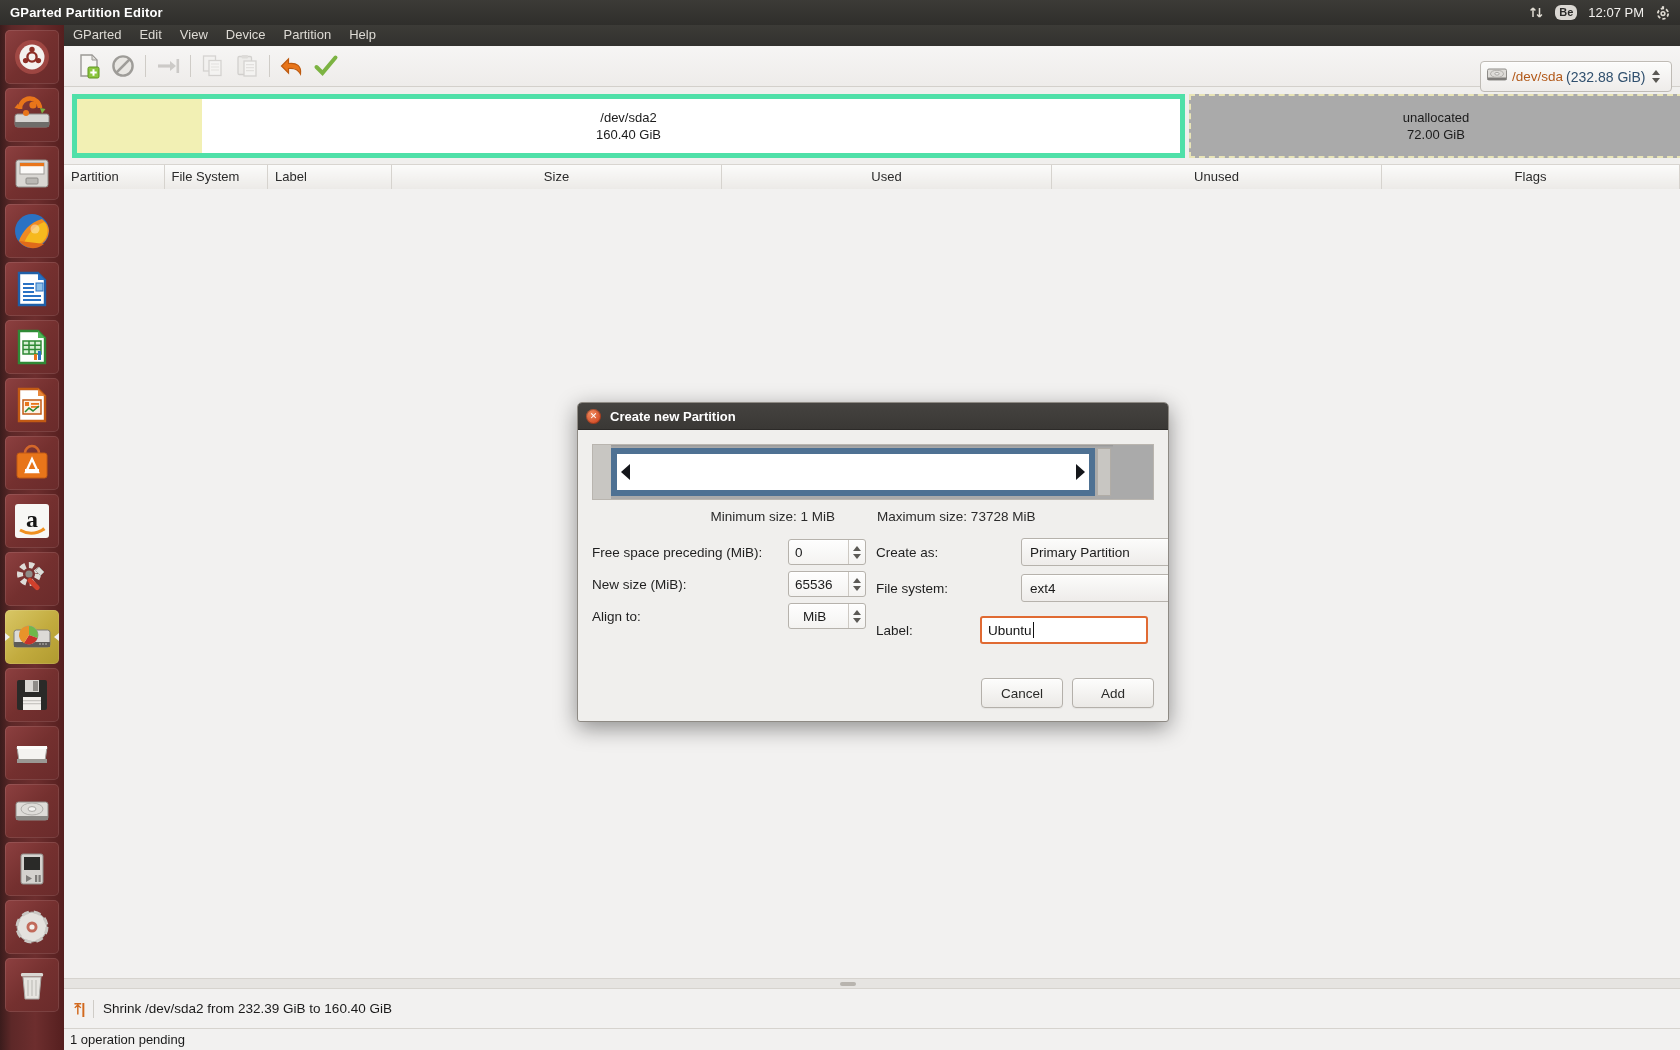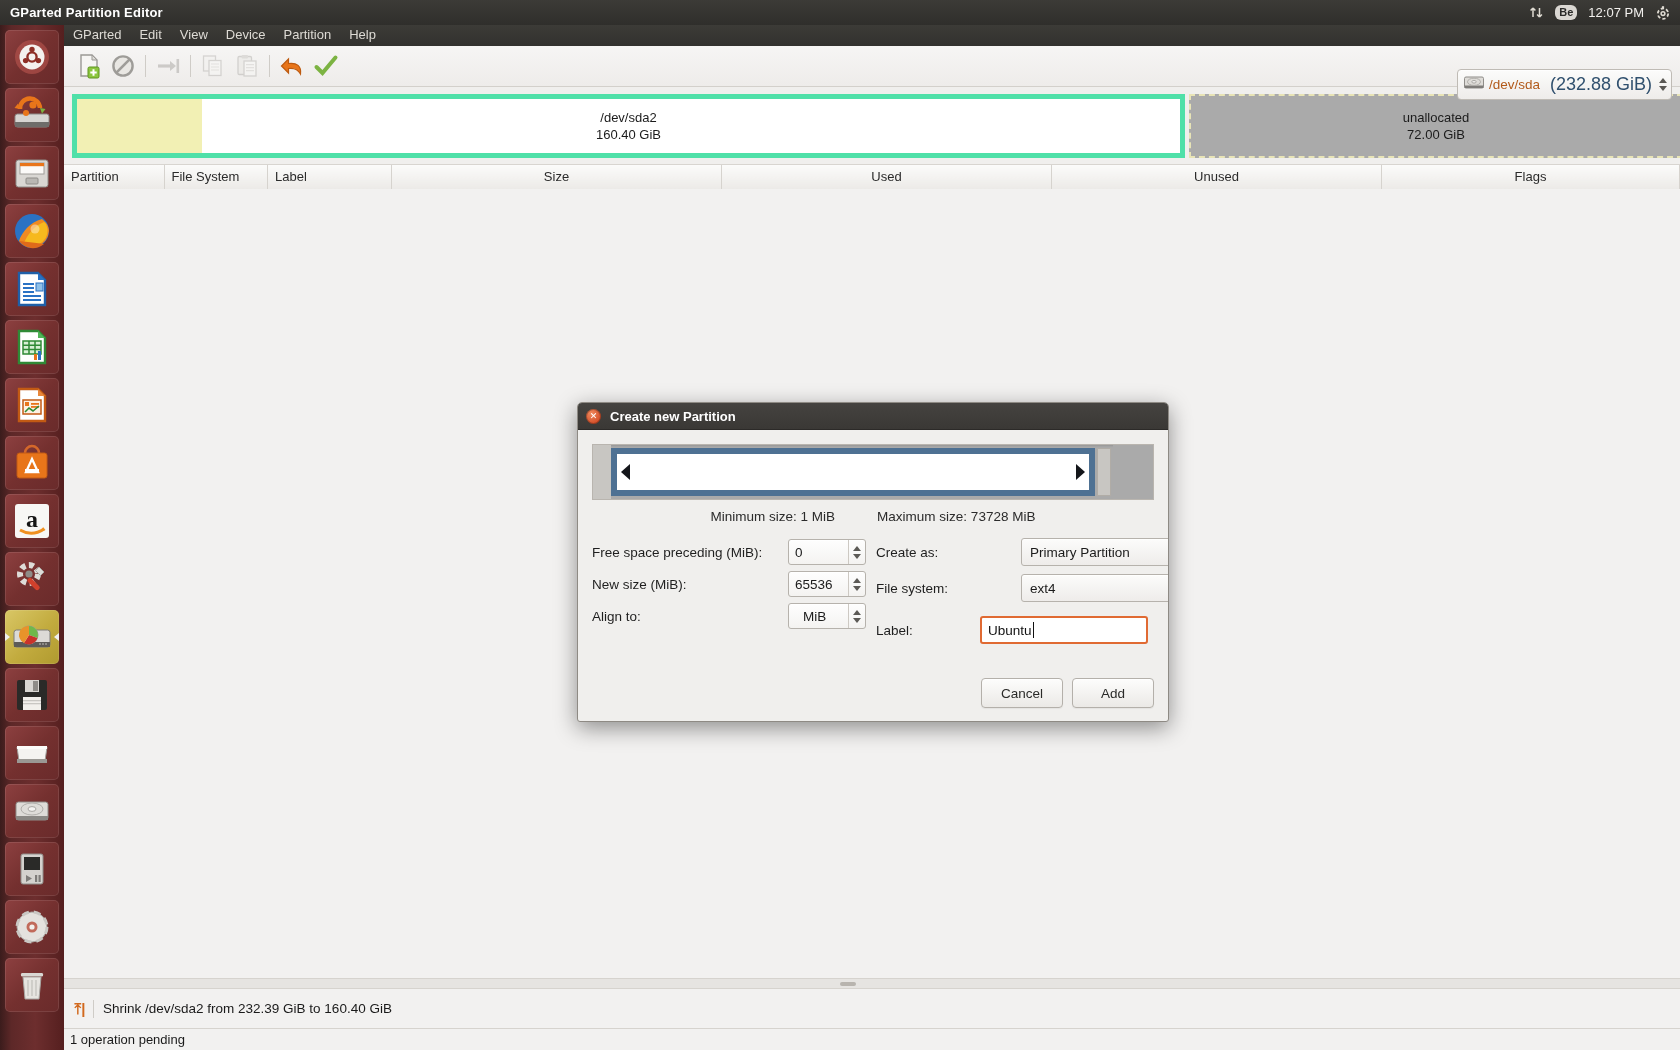--- a/index.html
+++ b/index.html
@@ -81,29 +81,29 @@
     background: linear-gradient(to bottom,#f6f5f4 0%, #eeecea 100%);
     border-bottom: 1px solid #d3d0cb;
     display: flex; align-items: center; padding: 0 8px;
     position: relative;
   }
   .tb-btn { width: 34px; height: 34px; display: flex; align-items: center; justify-content: center; }
   .tb-sep { width: 1px; height: 22px; background: #cfccc7; margin: 0 5px; }
   .tb-btn.disabled { opacity: .38; }
 
   #device-combo {
-    position: absolute; right: 8px; top: 23px;
+    position: absolute; right: 8px; top: 15px;
     height: 31px; min-width: 192px;
     background: linear-gradient(to bottom,#fcfcfb,#eeecea);
     border: 1px solid #bfbbb5; border-radius: 4px;
     display: flex; align-items: center; padding: 0 4px 0 5px;
     box-shadow: 0 1px 0 rgba(255,255,255,.7) inset;
   }
   #device-combo .dev-name { font-size: 13.5px; color: #b25a1a; margin-left: 4px; }
-  #device-combo .dev-size { font-size: 18px; color: #30506e; margin-left: 10px; }
+  #device-combo .dev-size { font-size: 14px; color: #30506e; margin-left: 3px; }
   .spin-arrows {
     margin-left: 7px; display: flex; flex-direction: column;
     align-items: center; justify-content: center; gap: 3px;
   }
   .spin-arrows i { display: block; width: 0; height: 0; }
   .spin-arrows i.up { border-left: 4px solid transparent; border-right: 4px solid transparent; border-bottom: 5px solid #5a5854; }
   .spin-arrows i.dn { border-left: 4px solid transparent; border-right: 4px solid transparent; border-top: 5px solid #5a5854; }
 
   
   #diskview {

